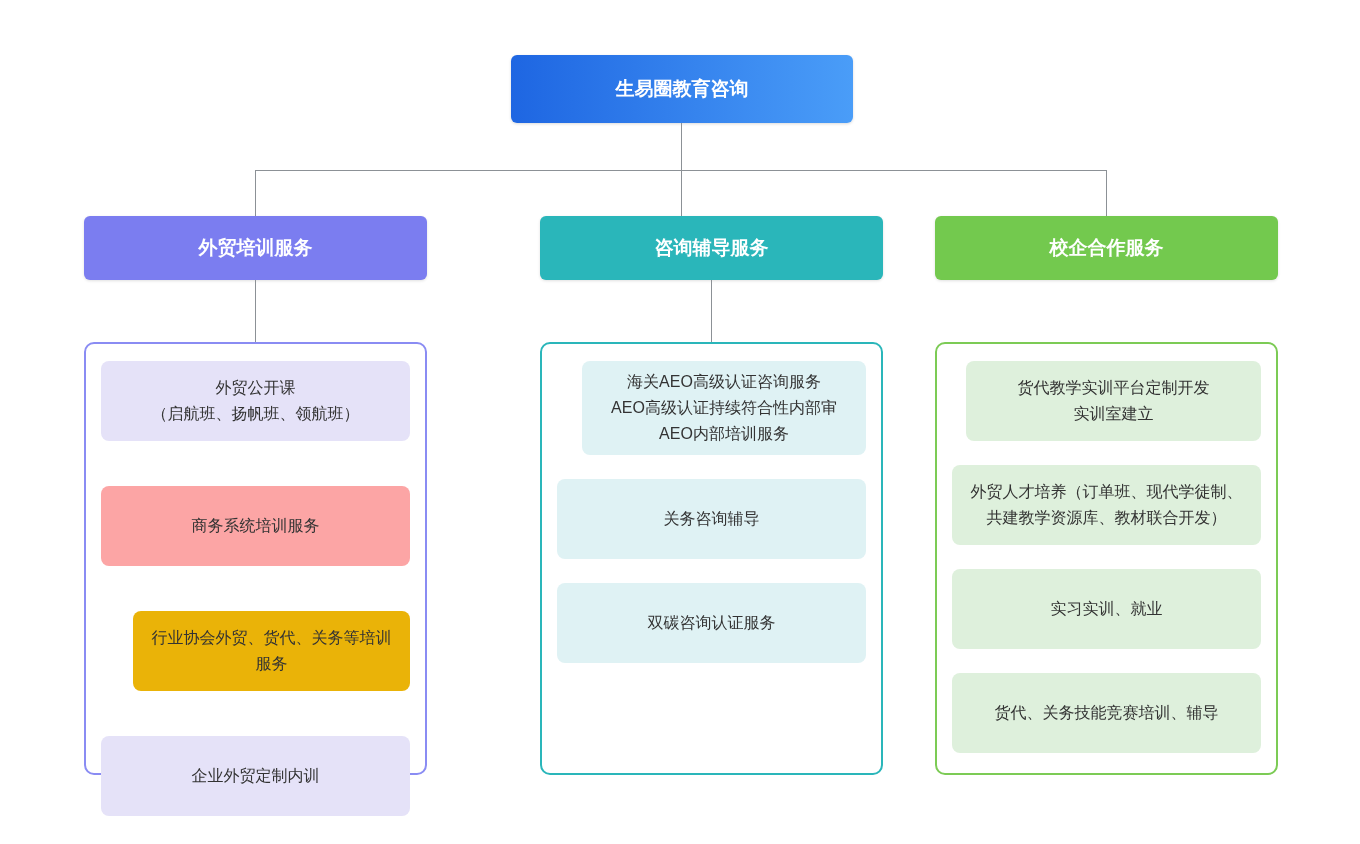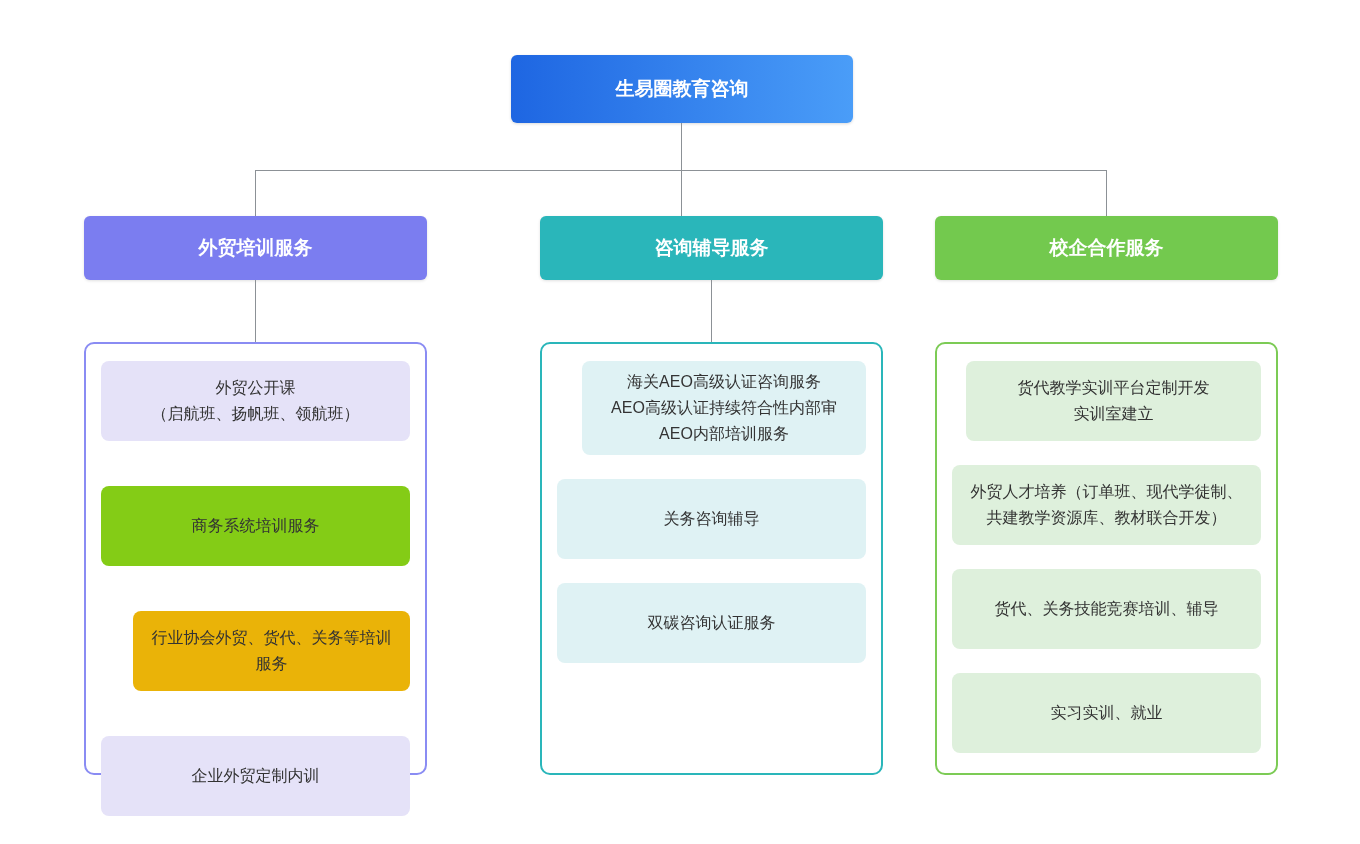--- a/index.html
+++ b/index.html
@@ -86,21 +86,21 @@
   <div class="conn v" style="left: 1106px; top: 170px; height: 46px; background: rgb(140, 145, 150);"></div>
 
   <section class="branch" style="left:84px;">
     <div class="branch-header" style="background: rgb(123, 125, 240);">
       <span>外贸培训服务</span>
     </div>
     <div class="header-drop" style="background: rgb(140, 145, 150);"></div>
     <div class="branch-box" style="border-color: rgb(138, 140, 243); gap: 45px;">
       <div class="leaf" style="background: rgb(229, 226, 248);">外贸公开课
 （启航班、扬帆班、领航班）</div>
-      <div class="leaf" style="background: #84cc16;">商务系统培训服务</div>
+      <div class="leaf" style="background: #fca5a5;">商务系统培训服务</div>
       <div class="leaf" style="background: #eab308; margin-left: 32px;">行业协会外贸、货代、关务等培训服务</div>
       <div class="leaf" style="background: rgb(229, 226, 248);">企业外贸定制内训</div>
     </div>
   </section>
 
   <section class="branch" style="left:510px;padding-left:30px;">
     <div class="branch-header" style="background: rgb(42, 182, 186);">
       <span>咨询辅导服务</span>
     </div>
     <div class="header-drop" style="background: rgb(140, 145, 150);"></div>
@@ -115,18 +115,18 @@
 
   <section class="branch" style="left:935px;">
     <div class="branch-header" style="background: rgb(115, 201, 78); text-align: center;">
       <span>校企合作服务</span>
     </div>
     <div class="header-gap"></div>
     <div class="branch-box" style="border-color: rgb(124, 203, 85);">
       <div class="leaf" style="background: rgb(222, 240, 220); margin-left: 14px;">货代教学实训平台定制开发
 实训室建立</div>
       <div class="leaf" style="background: rgb(222, 240, 220);">外贸人才培养（订单班、现代学徒制、共建教学资源库、教材联合开发）</div>
+      <div class="leaf" style="background: rgb(222, 240, 220);">实习实训、就业</div>
       <div class="leaf" style="background: rgb(222, 240, 220);">货代、关务技能竞赛培训、辅导</div>
-      <div class="leaf" style="background: rgb(222, 240, 220);">实习实训、就业</div>
     </div>
   </section>
 
 </div>
 
 </body></html>

